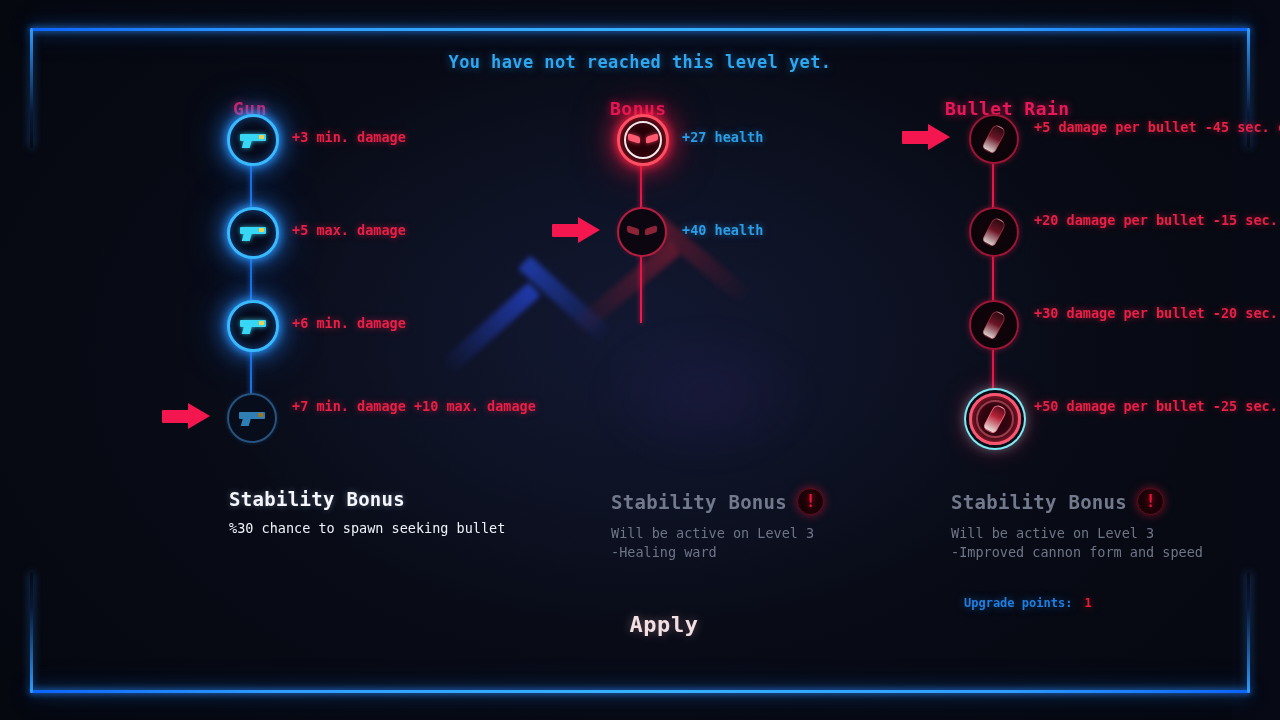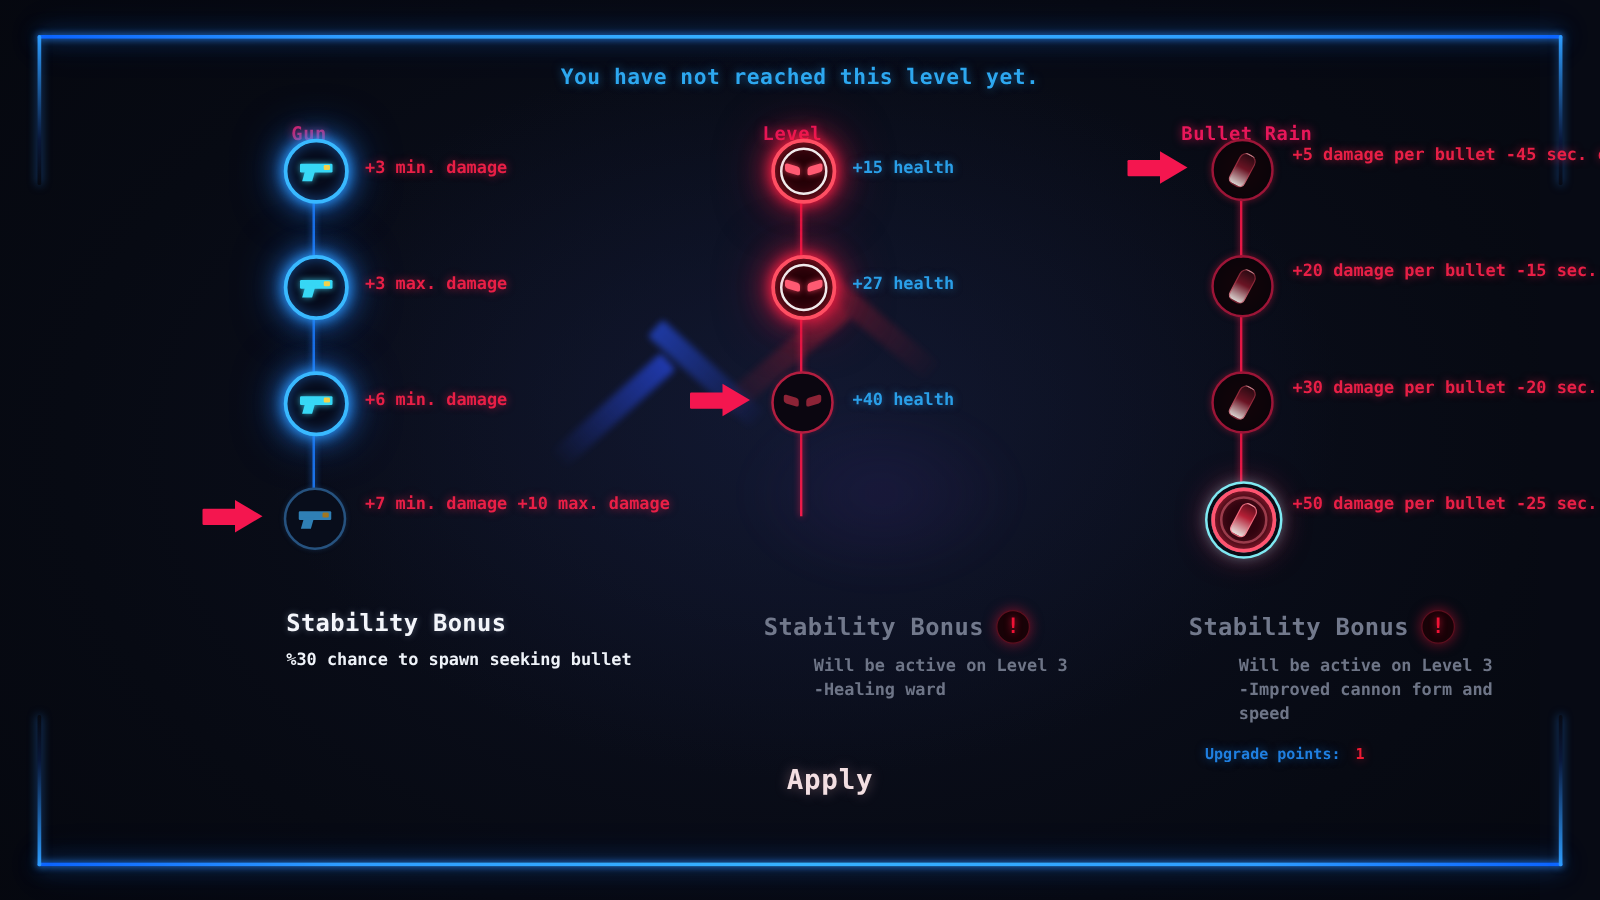--- a/index.html
+++ b/index.html
@@ -55,21 +55,21 @@
   .notice{position:absolute;left:0;top:52px;width:1280px;text-align:center;
       font-size:17px;letter-spacing:.4px;color:#2da8f0;font-weight:bold;
       text-shadow:0 0 8px rgba(30,150,240,.55);}
 
   
   .col{position:absolute;top:98px;}
   .col-gun{left:120px;width:370px;}
   .col-health{left:510px;width:370px;}
   .col-rain{left:860px;width:400px;}
 
-  .col-title{font-size:15px;font-weight:bold;color:#e8175a;letter-spacing:.5px;
+  .col-title{font-size:18px;font-weight:bold;color:#e8175a;letter-spacing:.5px;
       text-shadow:0 0 8px rgba(224,20,80,.75);}
   .col-gun .col-title{margin-left:113px;}
   .col-health .col-title{margin-left:100px;}
   .col-rain .col-title{margin-left:85px;}
 
   .nodes{position:relative;margin-top:18px;height:360px;}
   .row{position:relative;height:93px;}
 
   .conn{position:absolute;left:0;top:0;width:2px;height:93px;}
   .conn.blue{background:linear-gradient(180deg,#1565d8,#1f7af0);box-shadow:0 0 5px rgba(40,130,250,.75);}
@@ -135,23 +135,23 @@
 
   
   .bonus{position:absolute;}
   .bonus-head{display:flex;align-items:center;gap:10px;}
   .bonus-title{font-size:19px;font-weight:bold;letter-spacing:.3px;}
   .bonus-title.active{color:#f4f6fb;text-shadow:0 0 6px rgba(200,220,255,.35);}
   .bonus-title.locked{color:#72798c;}
   .warn{width:25px;height:25px;border-radius:50%;background:#180207;border:1px solid #5b0f1e;
       display:flex;align-items:center;justify-content:center;box-shadow:0 0 10px rgba(230,20,55,.55);}
   .warn b{color:#ef1235;font-size:17px;line-height:1;text-shadow:0 0 6px rgba(240,25,60,.9);}
-  .bonus-desc{margin-top:9px;font-size:13.5px;line-height:1.42;font-weight:bold;white-space:pre-line;}
+  .bonus-desc{margin-top:9px;font-size:13.5px;line-height:1.42;font-weight:normal;white-space:pre-line;}
   .bonus-desc.active{color:#eef2f8;}
-  .bonus-desc.locked{color:#6e7587;margin-left:40px;}
+  .bonus-desc.locked{color:#6e7587;}
 
   .b-gun{left:229px;top:488px;}
   .b-health{left:611px;top:488px;}
   .b-rain{left:951px;top:488px;}
 
   
   .apply{position:absolute;left:0;top:612px;width:1280px;text-align:center;
      font-size:22px;font-weight:bold;color:#f3dfe2;letter-spacing:.6px;
      text-shadow:0 0 10px rgba(255,190,200,.35);padding-left:24px;}
   .points{position:absolute;left:964px;top:596px;font-size:12px;font-weight:bold;color:#1f7fe0;
@@ -198,21 +198,21 @@
 
       <div class="row">
         <div class="conn blue"></div>
         <div class="node blue-on">
           <span class="gun-ico">
             <i class="barrel"></i>
               <i class="grip"></i>
               <i class="dot"></i>
           </span>
         </div>
-        <div class="rtext red one-line">+3 max. damage</div>
+        <div class="rtext red one-line">+5 max. damage</div>
       </div>
 
       <div class="row">
         <div class="conn blue"></div>
         <div class="node blue-on">
           <span class="gun-ico">
             <i class="barrel"></i>
               <i class="grip"></i>
               <i class="dot"></i>
           </span>
@@ -233,44 +233,33 @@
             <div class="head"></div>
         </div>
         <div class="rtext red">+7 min. damage
 +10 max. damage</div>
       </div>
 
     </div>
   </div>
 
   <div class="col col-health">
-    <div class="col-title">Level</div>
+    <div class="col-title">Bonus</div>
     <div class="nodes" style="margin-left:130px;">
+
 
       <div class="row">
         <div class="conn red"></div>
         <div class="node red-on">
           <span class="ring-inner"></span>
           <span class="eyes">
               <i class="l"></i>
               <i class="r"></i>
             </span>
         </div>
-        <div class="rtext blue one-line">+15 health</div>
-      </div>
-
-      <div class="row">
-        <div class="conn red"></div>
-        <div class="node red-on">
-          <span class="ring-inner"></span>
-          <span class="eyes">
-              <i class="l"></i>
-              <i class="r"></i>
-            </span>
-        </div>
         <div class="rtext blue one-line">+27 health</div>
       </div>
 
       <div class="row">
         <div class="conn red"></div>
         <div class="node red-off">
           <span class="eyes dark">
               <i class="l"></i>
               <i class="r"></i>
             </span>

